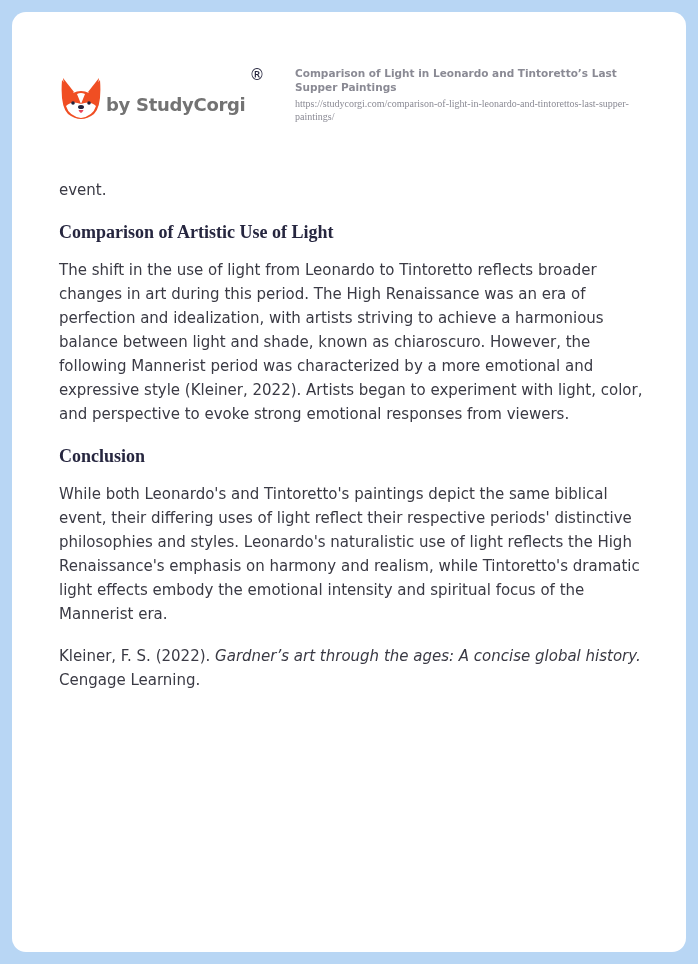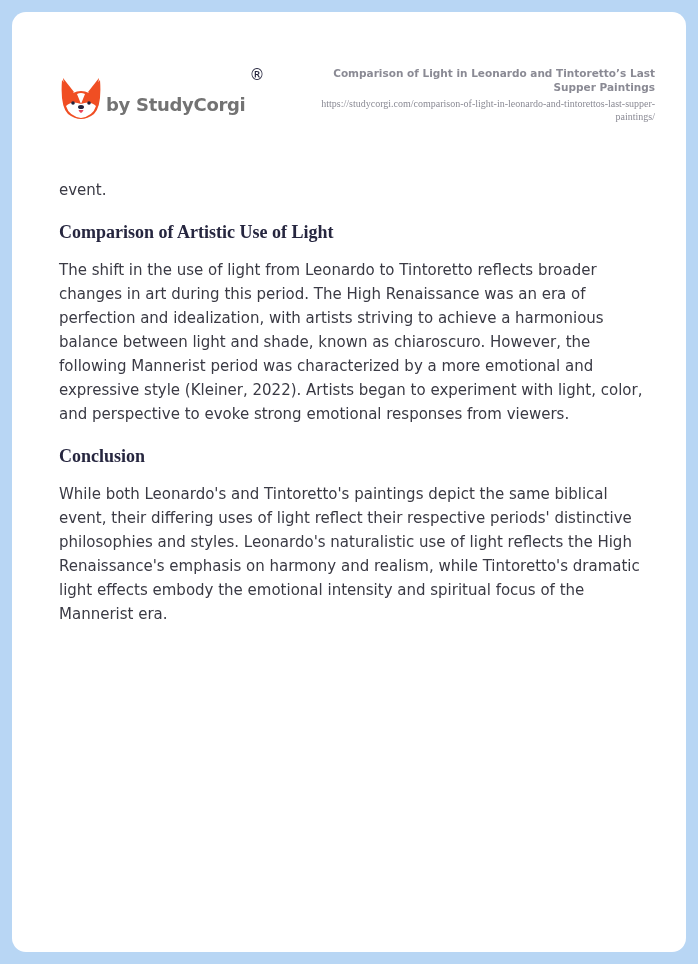--- a/index.html
+++ b/index.html
@@ -57,21 +57,20 @@
       color: #22223b;
       margin-left: 4px;
       margin-top: -10px;
       align-self: flex-start;
     }
     .doc-meta {
       position: absolute;
       right: 31px;
       top: 54px;
       width: 360px;
-      text-align: right;
     }
     .doc-title {
       font-family: "DejaVu Sans", sans-serif;
       font-weight: bold;
       font-size: 10.5px;
       line-height: 14px;
       color: #8a8a94;
     }
     .doc-url {
       font-family: Liberation Serif, serif;
@@ -141,14 +140,17 @@
 
   <div class="content">
     <p class="para" style="margin-bottom:18px;">event.</p>
 
     <h2 class="h2" style="margin-bottom:14px;">Comparison of Artistic Use of Light</h2>
     <p class="para" style="margin-bottom:18px;">The shift in the use of light from Leonardo to Tintoretto reflects broader changes in art during this period. The High Renaissance was an era of perfection and idealization, with artists striving to achieve a harmonious balance between light and shade, known as chiaroscuro. However, the following Mannerist period was characterized by a more emotional and expressive style (Kleiner, 2022). Artists began to experiment with light, color, and perspective to evoke strong emotional responses from viewers.</p>
 
     <h2 class="h2" style="margin-bottom:14px;">Conclusion</h2>
     <p class="para" style="margin-bottom:18px;">While both Leonardo's and Tintoretto's paintings depict the same biblical event, their differing uses of light reflect their respective periods' distinctive philosophies and styles. Leonardo's naturalistic use of light reflects the High Renaissance's emphasis on harmony and realism, while Tintoretto's dramatic light effects embody the emotional intensity and spiritual focus of the Mannerist era.</p>
 
+    <p class="para">
+      <span>Kleiner, F. S. (2022). </span><span class="italic">Gardner’s art through the ages: A concise global history.</span><span> Cengage Learning.</span>
+    </p>
   </div>
 </div>
 
 </body></html>

